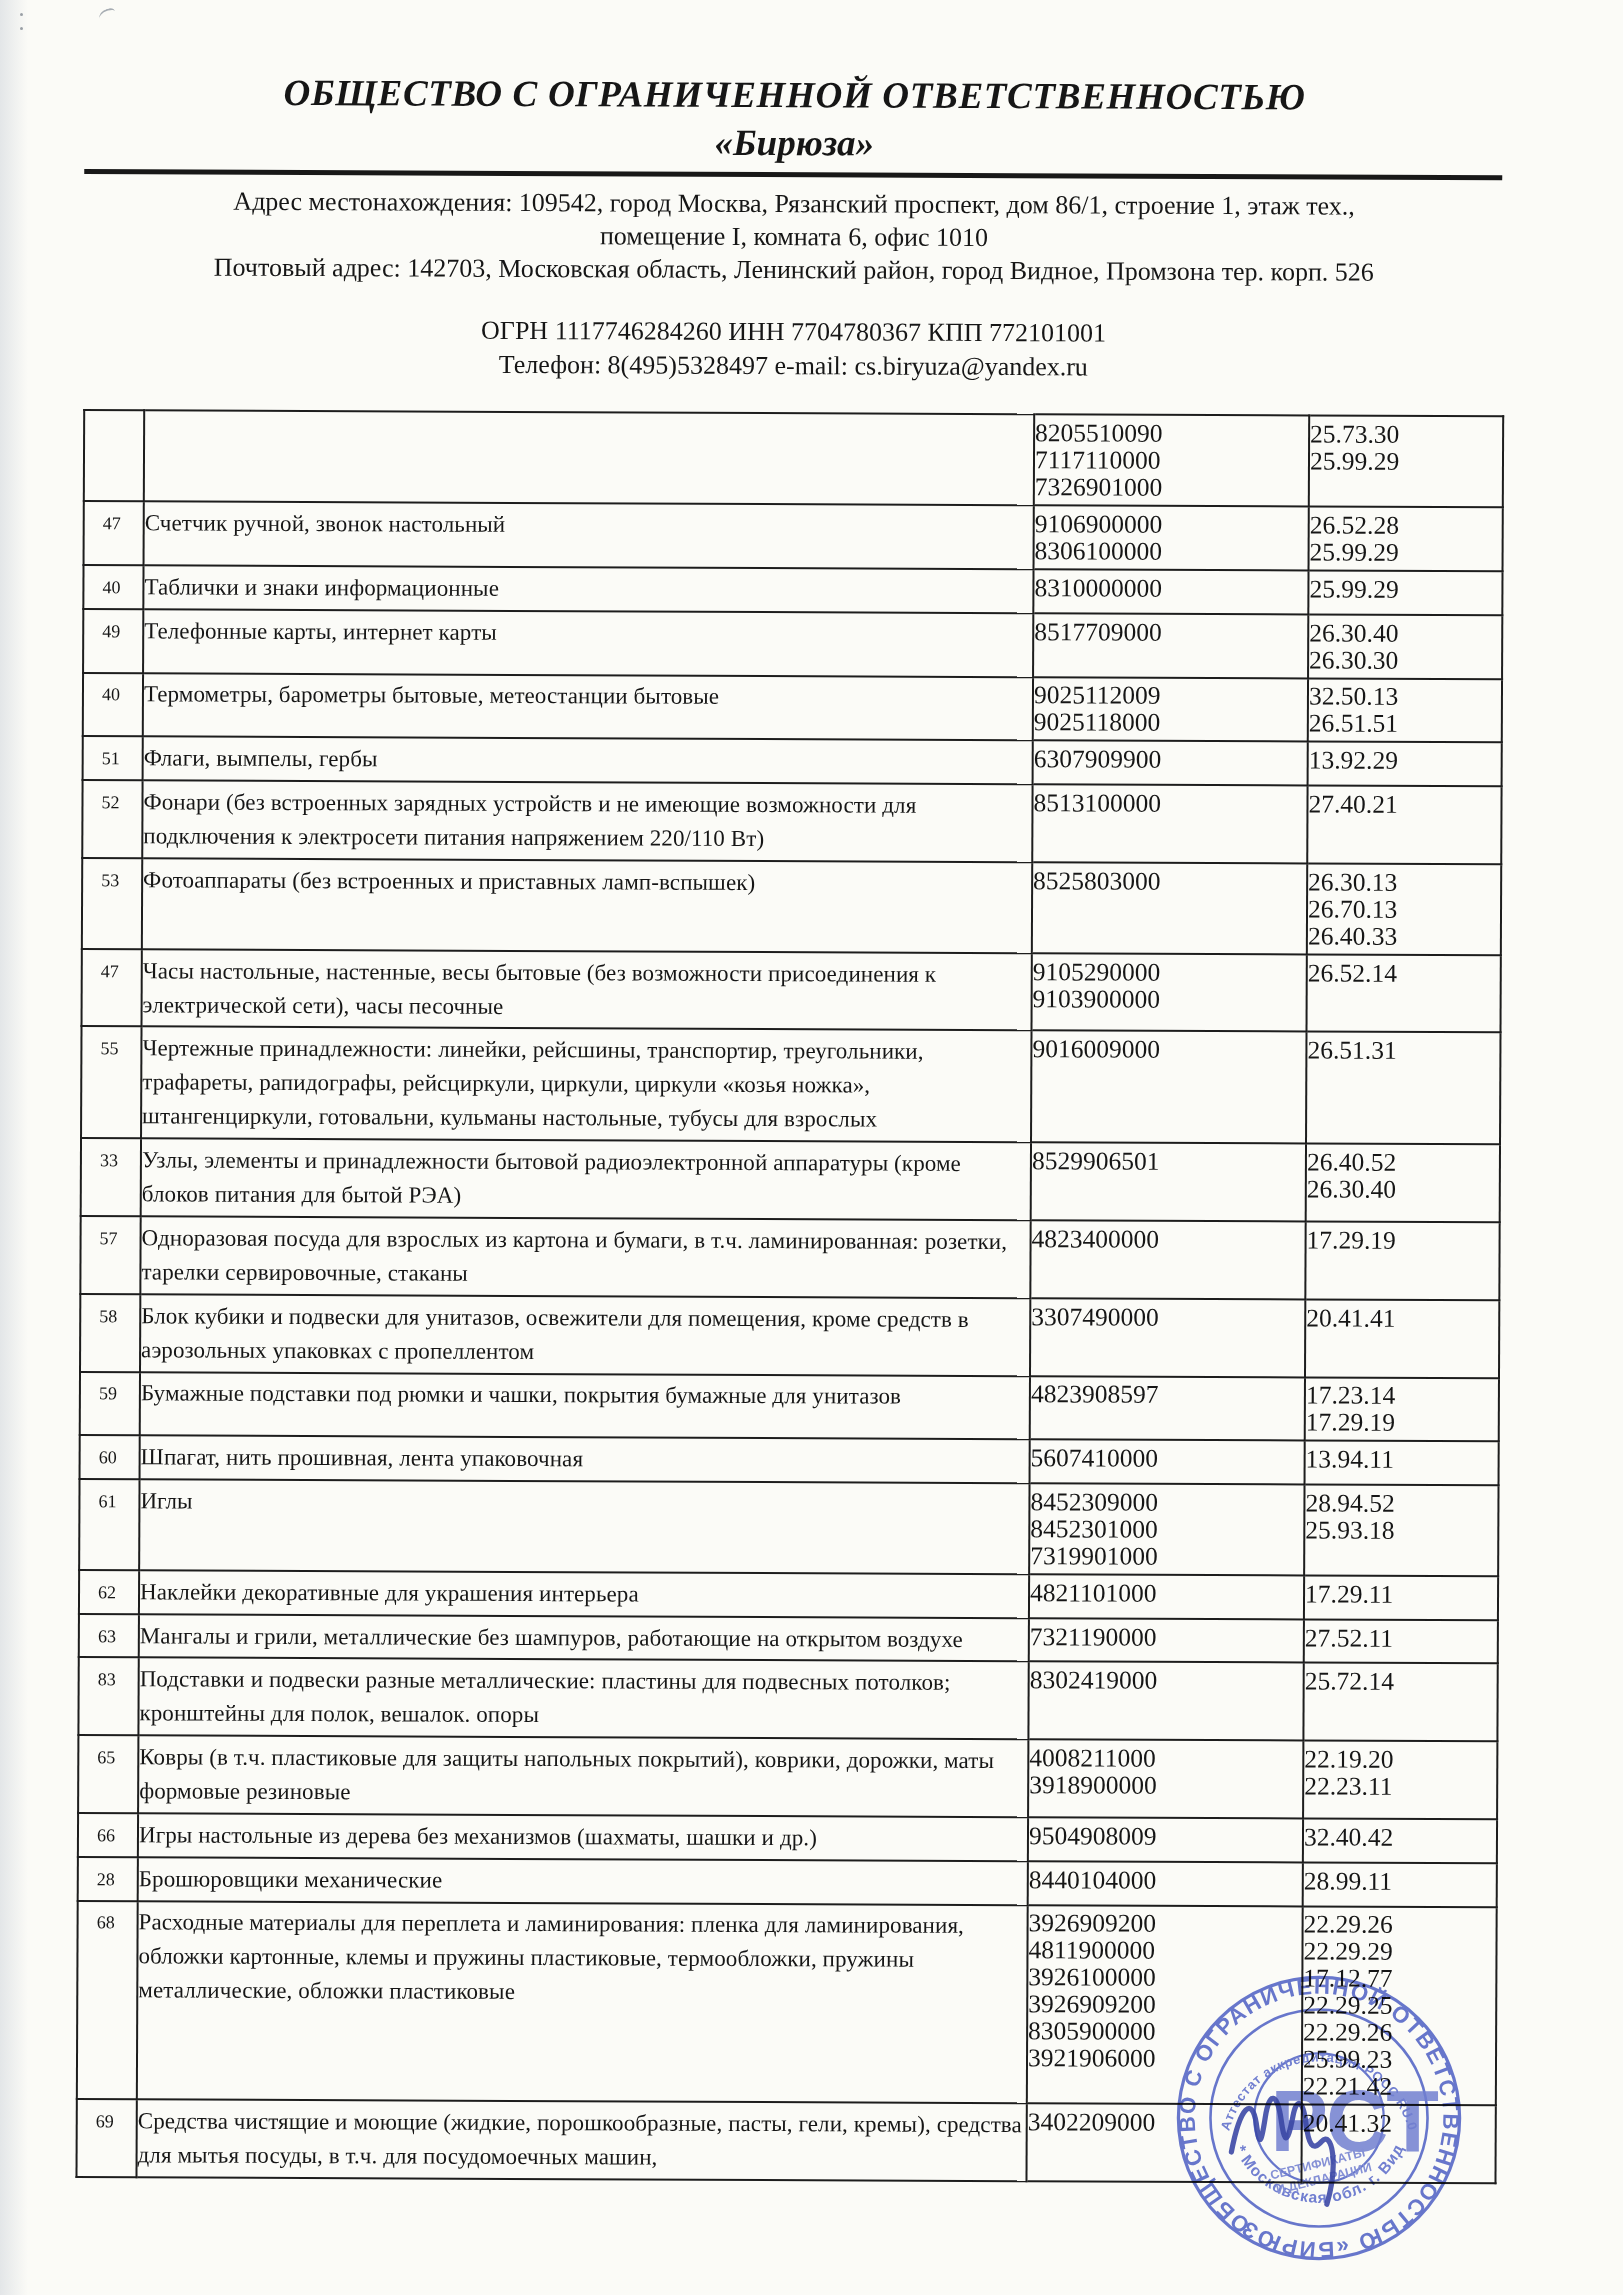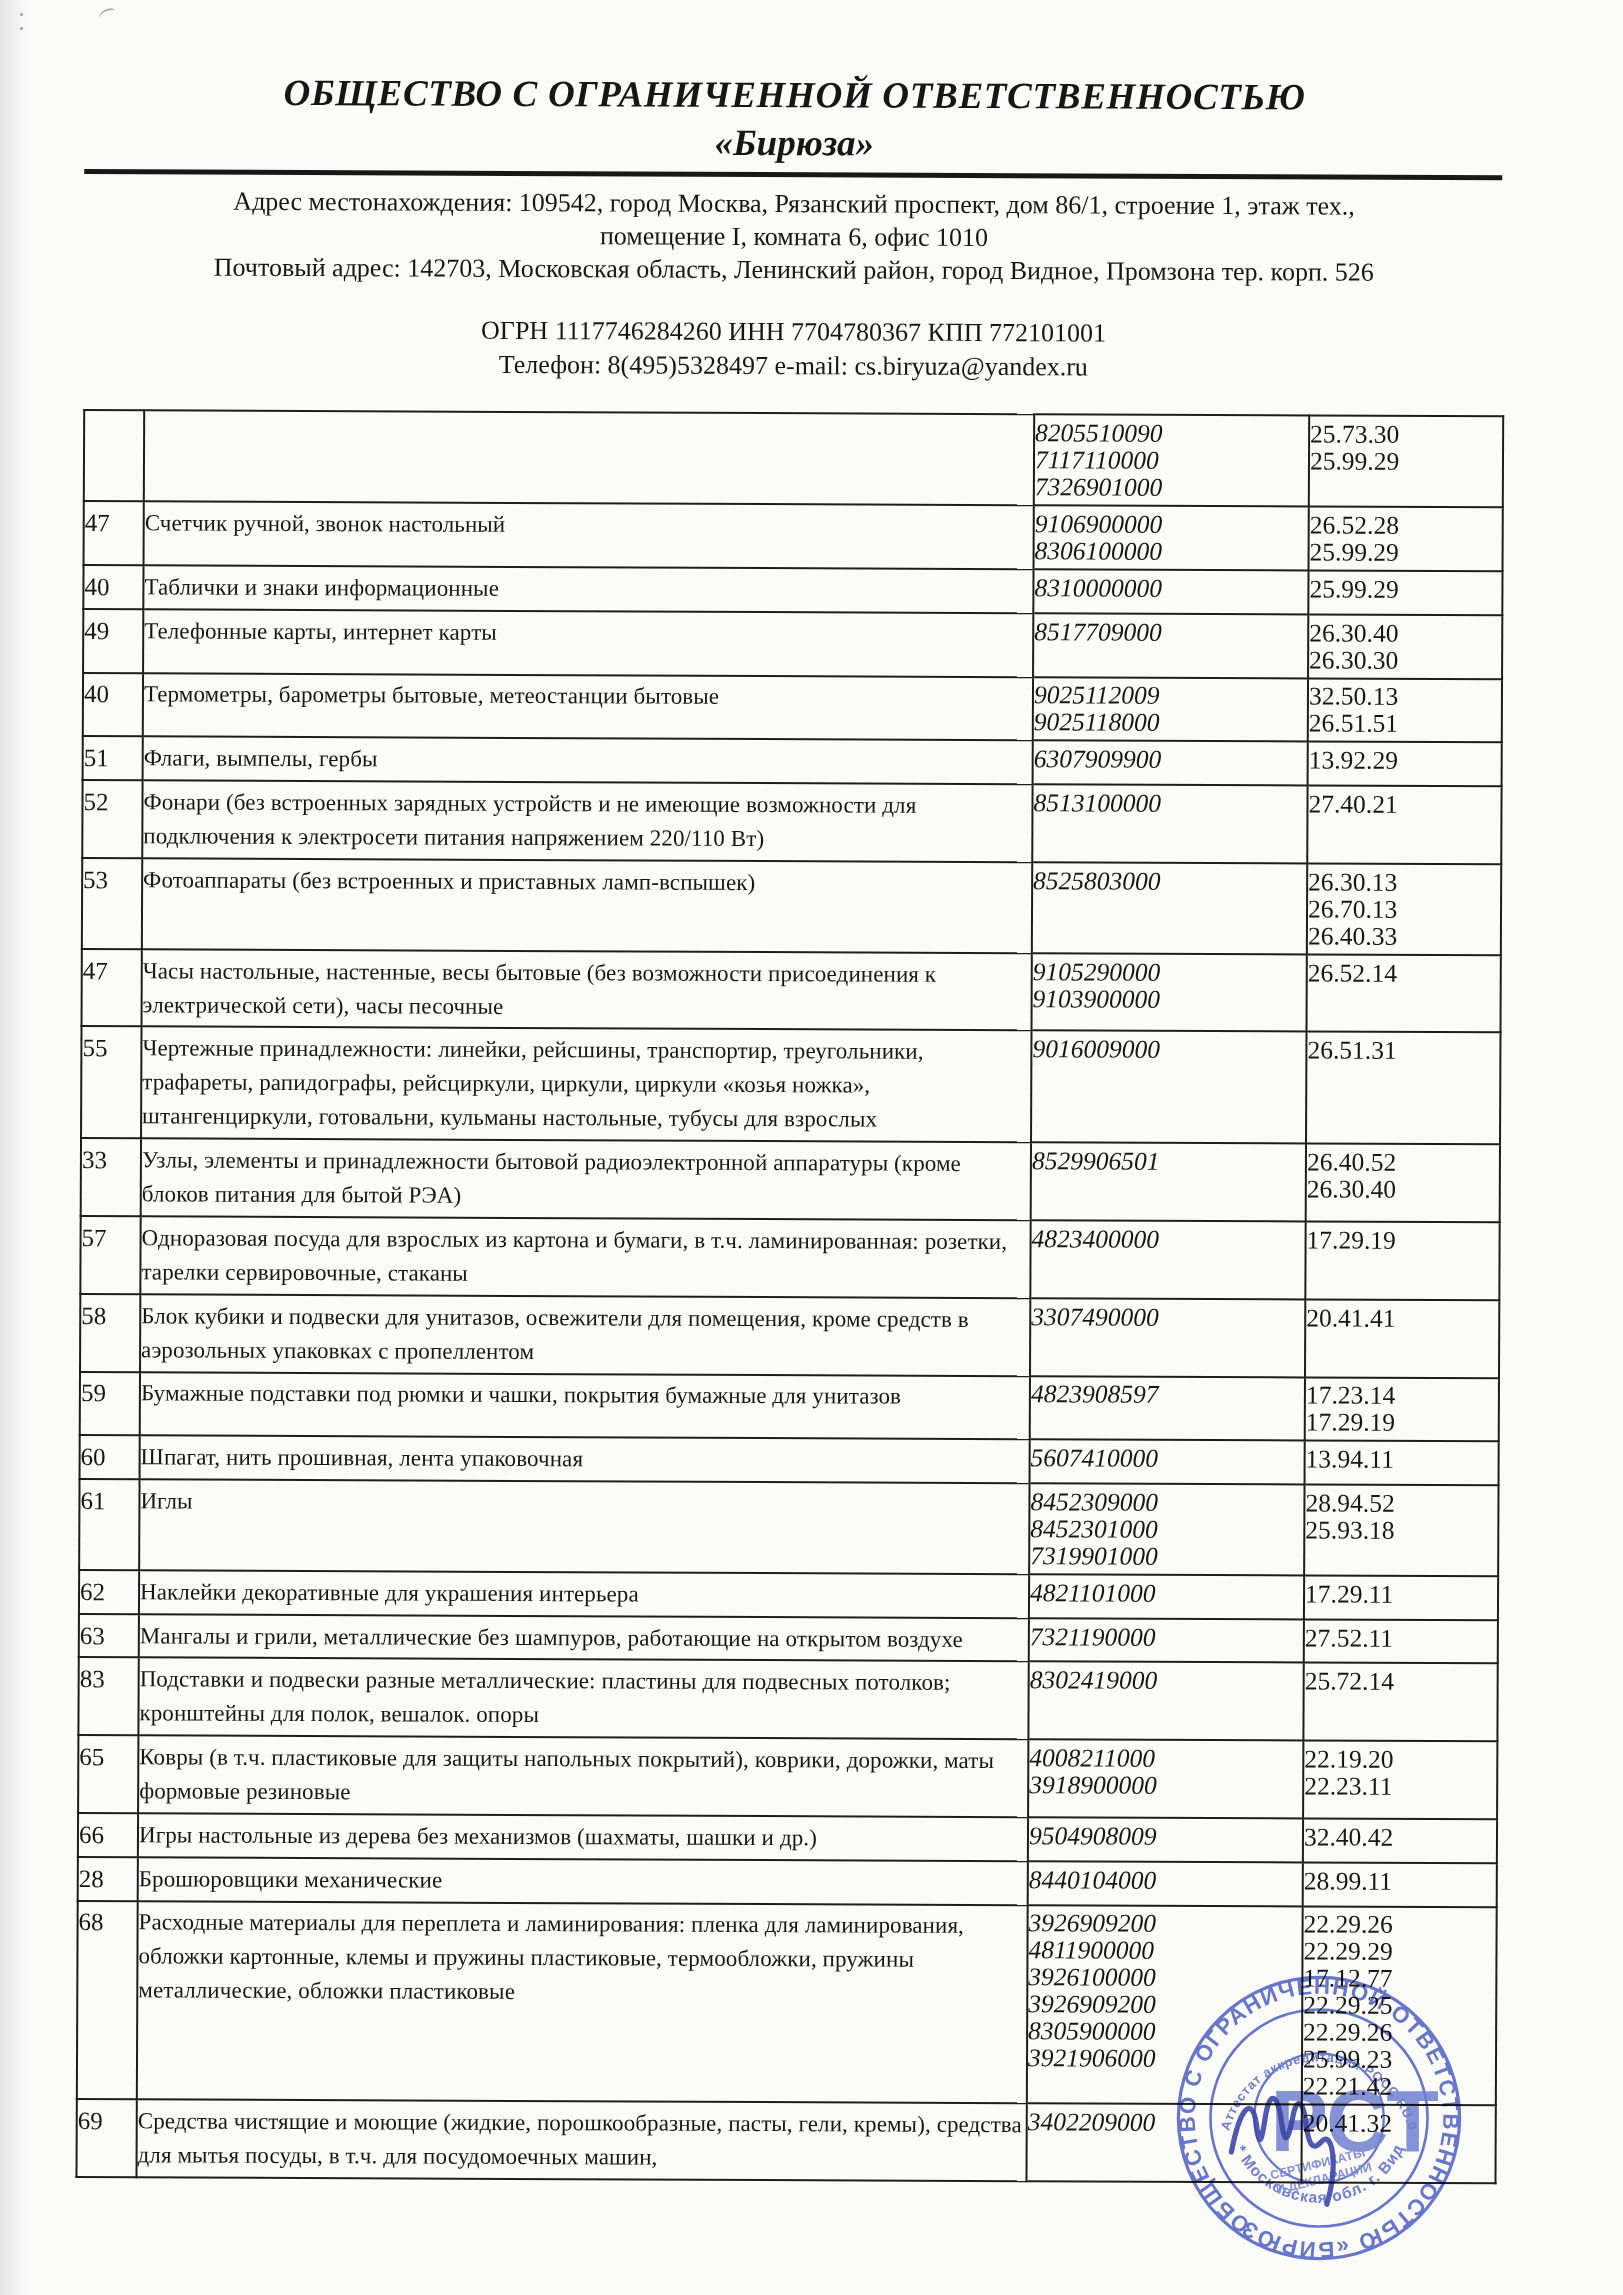--- a/index.html
+++ b/index.html
@@ -55,30 +55,30 @@
     border:2px solid #1d1d1d;
     border-top-width:2.6px;border-bottom-width:2.6px;
     vertical-align:top;
     padding:3.9px 3.9px 3.9px 0;
   }
   col.c-num{width:60px;}
   col.c-desc{width:890px;}
   col.c-code{width:275px;}
   col.c-okpd{width:194px;}
   td.num{
-    font-size:25px;line-height:34px;padding-left:0;
+    text-align:center;font-size:18px;line-height:34px;padding-left:0;
   }
   td.desc{
     font-size:23px;line-height:34px;padding-left:17px;padding-right:15.7px;
     letter-spacing:0.1px;
   }
   td.codes .code-line, td.okpd .okpd-line{
     font-size:25.5px;line-height:27px;white-space:nowrap;
   }
-  td.codes{padding-left:18.3px;font-style:italic;}
+  td.codes{padding-left:18.3px;}
   td.okpd{padding-left:21px;}
 
   
   .stamp{
     position:absolute;
     left:1149px;top:1948px;
     width:340px;height:340px;
     mix-blend-mode:multiply;
     opacity:0.93;
   }

